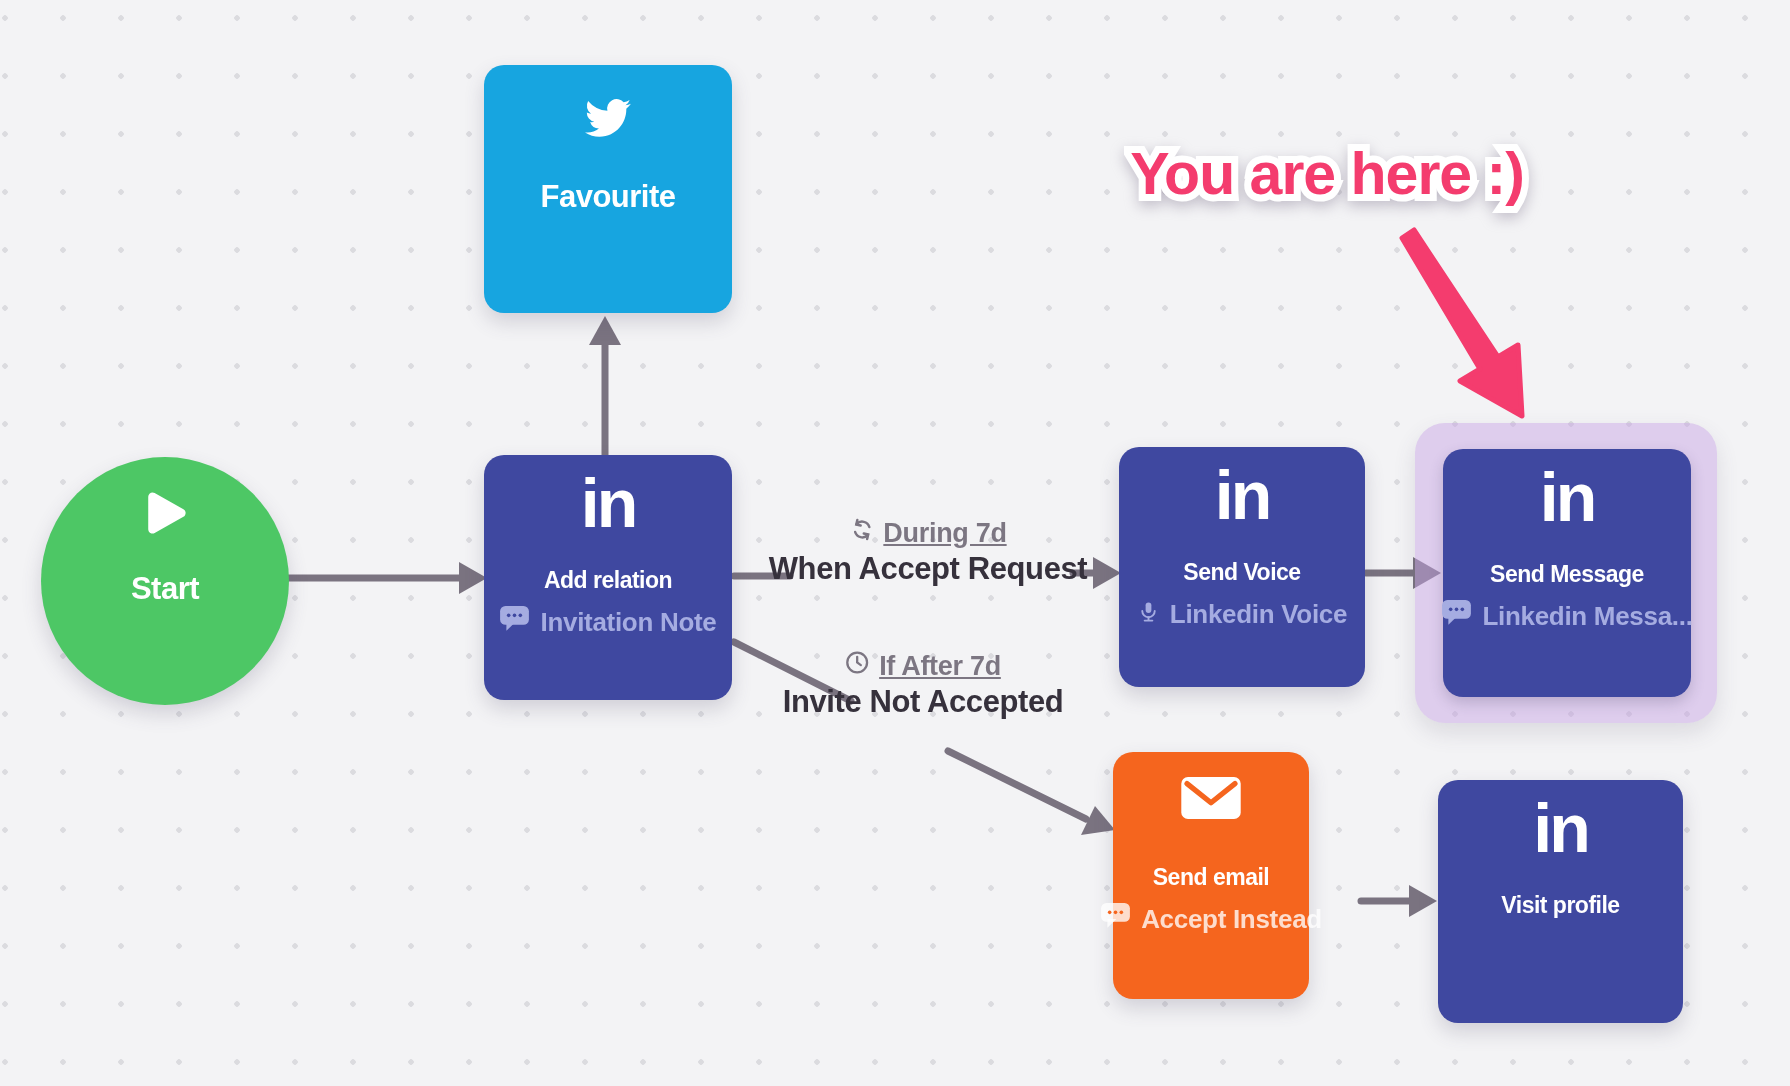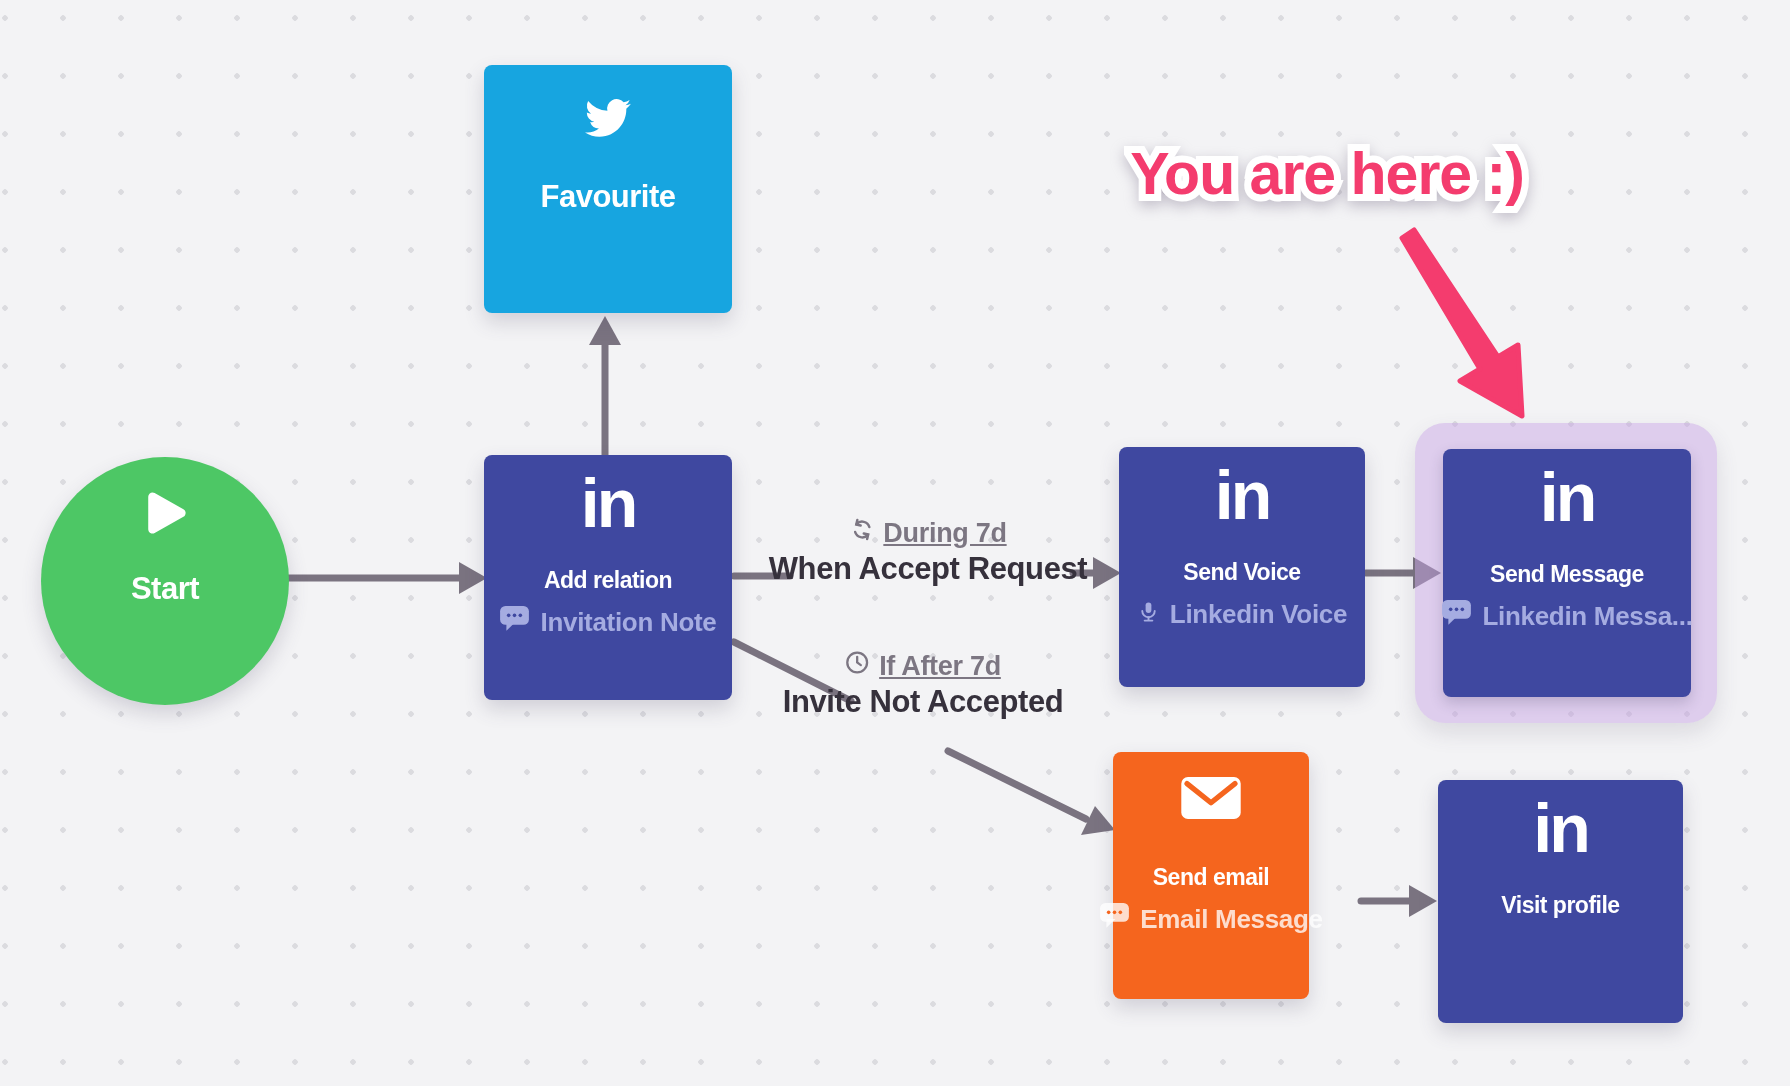--- a/index.html
+++ b/index.html
@@ -17,21 +17,21 @@
 
   svg.connector-layer {
     position:absolute; left:0; top:0; width:1790px; height:1086px;
     z-index:1; pointer-events:none;
   }
 
   
   .node {
     position:absolute; z-index:2; color:#fff;
     display:flex; flex-direction:column; align-items:center;
-    border-radius:8px;
+    border-radius:20px;
     box-shadow: 0 9px 20px rgba(75,68,100,.20);
     cursor:pointer;
   }
   .node--indigo { background:#3F48A0; }
   .node--cyan   { background:#17A5E0; }
   .node--orange { background:#F5651E; }
 
   .node--start {
     left:41px; top:457px; width:248px; height:248px;
     border-radius:50%; background:#4DC765; padding-top:32px;
@@ -229,21 +229,21 @@
     <div class="node-subtitle">
       <span>
         <svg viewBox="0 0 34 30" width="31" height="27" style="color:rgba(255,255,255,.78)">
             <rect x="1" y="1" width="32" height="21" rx="6" fill="currentColor"></rect>
             <path d="M8 19 L8 28.5 L18 19 Z" fill="currentColor"></path>
             <circle class="bubble-dot" cx="10.5" cy="11.5" r="2"></circle>
             <circle class="bubble-dot" cx="17" cy="11.5" r="2"></circle>
             <circle class="bubble-dot" cx="23.5" cy="11.5" r="2"></circle>
           </svg>
       </span>
-      <span>Email Message</span>
+      <span>Accept Instead</span>
     </div>
   </div>
 
   <div class="node node--indigo node--visit-profile">
     <div class="logo-slot">
         <span class="in-logo">in</span>
       </div>
     <div class="node-title">Visit profile</div>
   </div>
 

